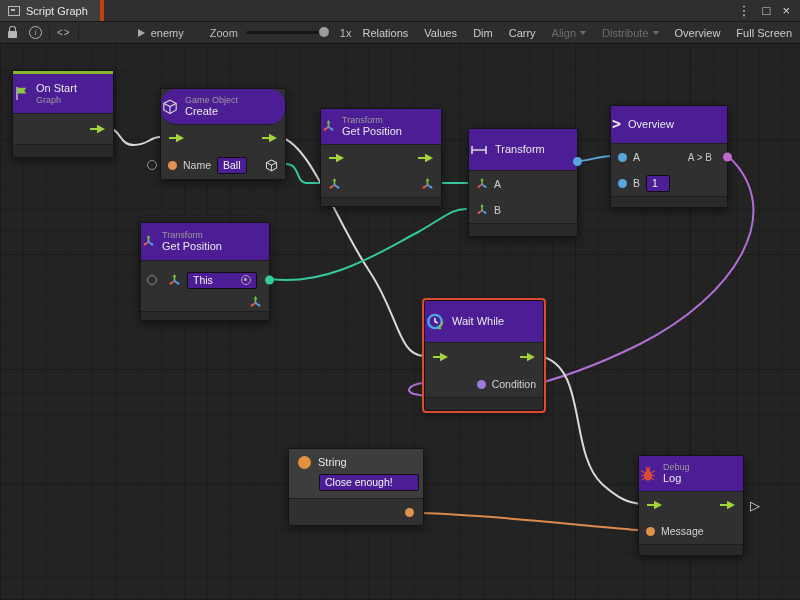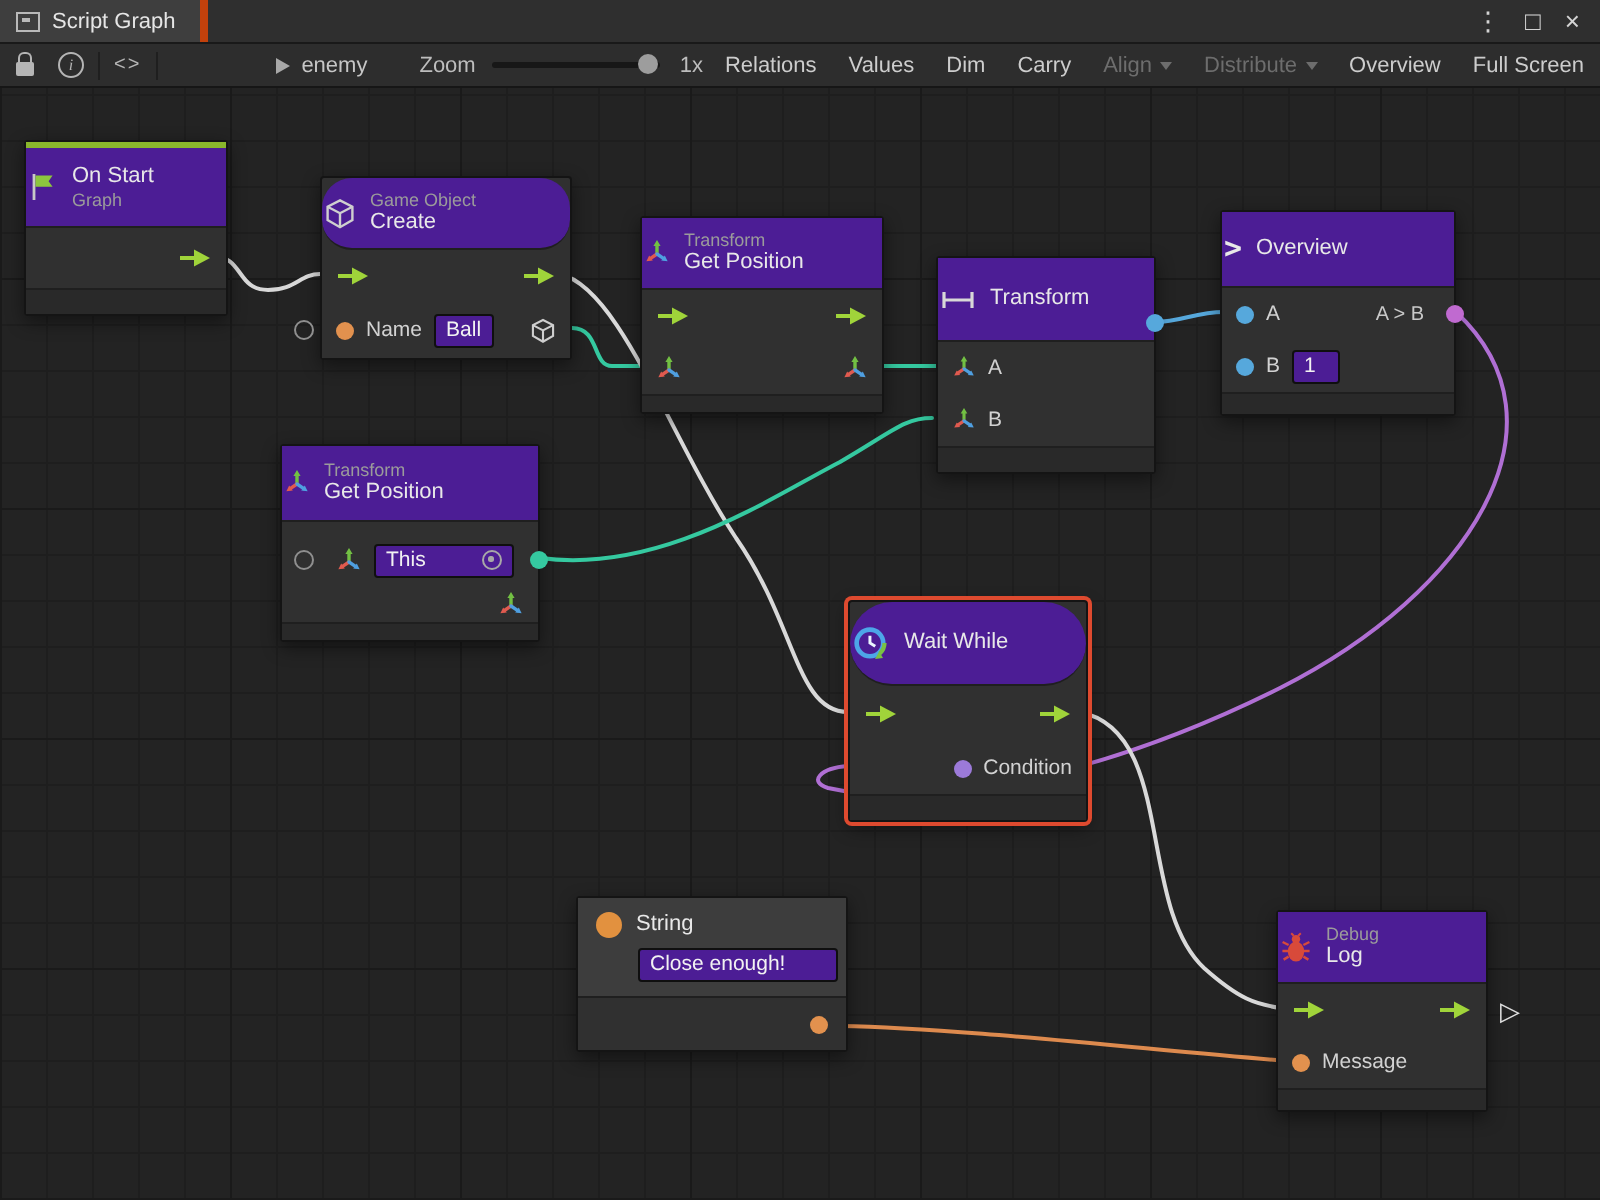--- a/index.html
+++ b/index.html
@@ -353,21 +353,21 @@
       <div class="row" style="height:26px;">
         <span class="dot blue"></span>
         <span class="plabel">B</span>
         <span class="field">1</span>
       </div>
     </div>
     <div class="footer" style="height:10px;"></div>
   </div>
 
   <div class="node selected" style="left:424px;top:256px;width:120px;">
-    <div class="hdr" style="height:42px;border-radius:21px;">
+    <div class="hdr" style="height:42px;">
       <svg width="19" height="18" viewBox="0 0 18 17">
         <circle cx="8.5" cy="8" r="6.3" stroke="#4da6e8" stroke-width="2.2" fill="none"></circle>
         <path d="M8.5 4.6 V8 L11 9.6" stroke="#eaf5ff" stroke-width="1.4" fill="none"></path>
         <path d="M15.4 8 a7 7 0 0 1 -2.2 5" stroke="#7ac143" stroke-width="2" fill="none"></path>
         <path d="M10.9 15.6 L14.7 15.1 L12.9 12.1 Z" fill="#7ac143"></path>
       </svg>
       <div class="ttl">Wait While</div>
     </div>
     <div class="body">
       <div class="row spread" style="height:28px;">

